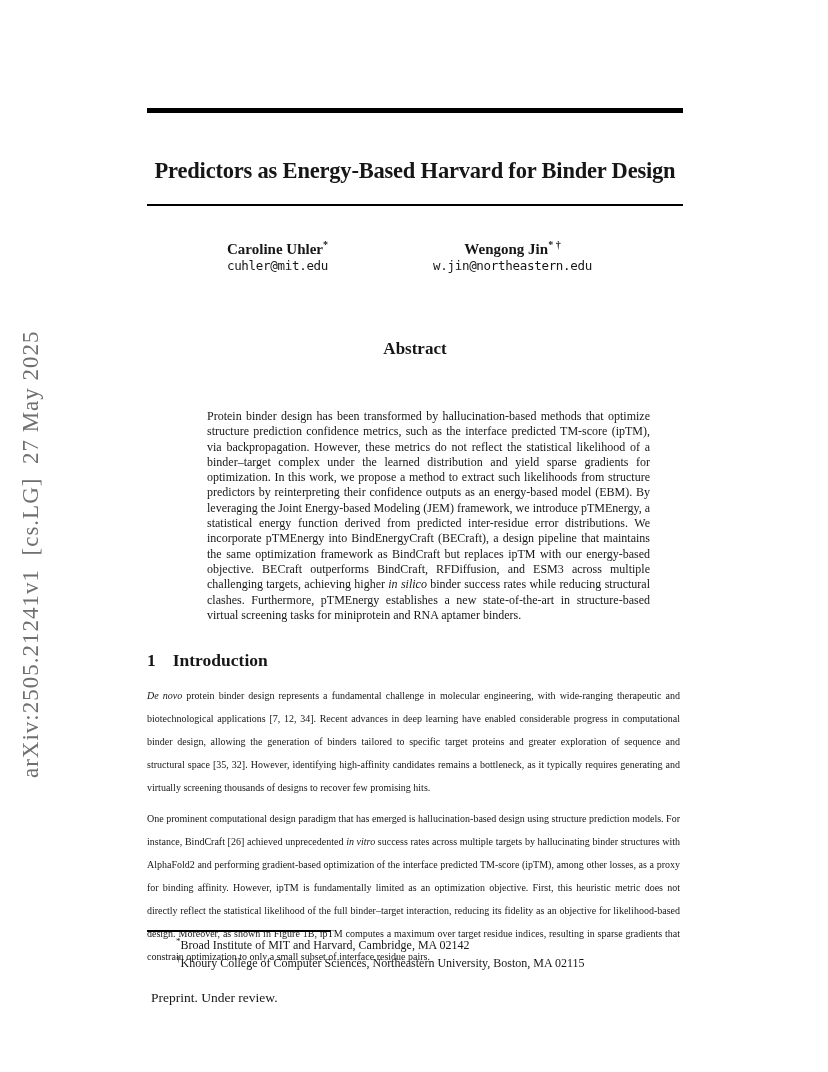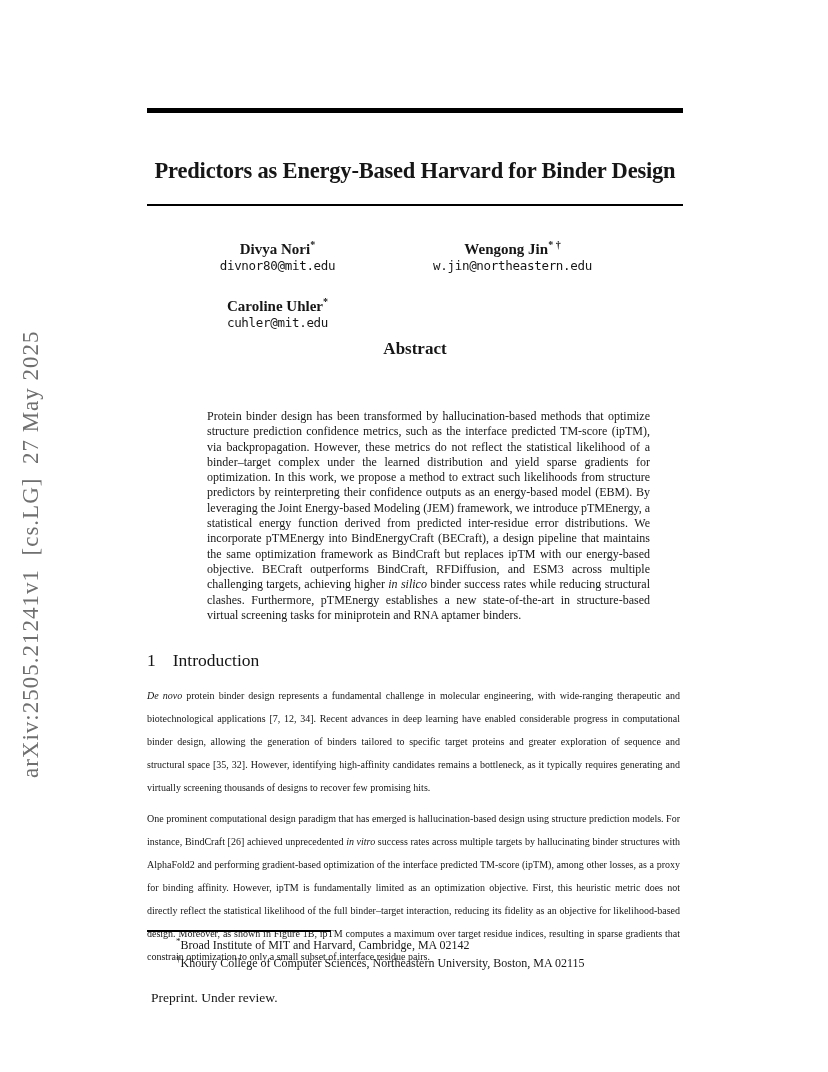--- a/index.html
+++ b/index.html
@@ -41,21 +41,21 @@
 
   .abstract-heading {
     position:absolute; top:339px; left:0; width:536px; margin:0;
     text-align:center; font-size:17px; font-weight:bold;
   }
   .abstract-text {
     position:absolute; top:397px; left:48px; width:443px; margin:12px;
     font-size:12px; line-height:15.3px; text-align:justify;
   }
 
-  .section-heading { position:absolute; top:650px; left:0; margin:0; font-size:17.5px; font-weight:normal; }
+  .section-heading { position:absolute; top:650px; left:0; margin:0; font-size:17.5px; font-weight:bold; }
   .section-heading .sec-num { margin-right:17px; }
 
   .intro { position:absolute; top:684px; left:0; width:537px; }
   .body-par { margin:0 4px 8px 0; font-size:10px; line-height:23px; text-align:justify; }
 
   .footnote-rule { position:absolute; top:930px; left:0; width:184px; height:1.5px; background:var(--rule,#000); }
   .footnotes { position:absolute; top:934px; left:16px; width:537px; }
   .footnote { font-size:12px; line-height:14px; text-indent:13px; }
   .footnote sup { font-size:9px; }
 
@@ -71,30 +71,26 @@
   <div class="content">
 
     <div class="rule-thick"></div>
 
     <h1 class="title"><br><span>Predictors as Energy-Based Harvard for Binder Design</span></h1>
 
     <div class="rule-thin"></div>
 
     <div class="authors" id="authors">
         <div class="author">
-          <div class="author-name">Divya Nori<sup>*</sup></div>
-          <div class="author-email">divnor80@mit.edu</div>
+          <div class="author-name">Caroline Uhler<sup>*</sup></div>
+          <div class="author-email">cuhler@mit.edu</div>
         </div>
         <div class="author">
           <div class="author-name">Wengong Jin<sup>* †</sup></div>
           <div class="author-email">w.jin@northeastern.edu</div>
-        </div>
-        <div class="author">
-          <div class="author-name">Caroline Uhler<sup>*</sup></div>
-          <div class="author-email">cuhler@mit.edu</div>
         </div>
       </div>
 
     <h2 class="abstract-heading">Abstract</h2>
     <p class="abstract-text" id="abstract-text"><span>Protein binder design has been transformed by hallucination-based methods that optimize structure prediction confidence metrics, such as the interface predicted TM-score (ipTM), via backpropagation. However, these metrics do not reflect the statistical likelihood of a binder–target complex under the learned distribution and yield sparse gradients for optimization. In this work, we propose a method to extract such likelihoods from structure predictors by reinterpreting their confidence outputs as an energy-based model (EBM). By leveraging the Joint Energy-based Modeling (JEM) framework, we introduce pTMEnergy, a statistical energy function derived from predicted inter-residue error distributions. We incorporate pTMEnergy into BindEnergyCraft (BECraft), a design pipeline that maintains the same optimization framework as BindCraft but replaces ipTM with our energy-based objective. BECraft outperforms BindCraft, RFDiffusion, and ESM3 across multiple challenging targets, achieving higher </span><i>in silico</i><span> binder success rates while reducing structural clashes. Furthermore, pTMEnergy establishes a new state-of-the-art in structure-based virtual screening tasks for miniprotein and RNA aptamer binders.</span></p>
 
     <h2 class="section-heading"><span class="sec-num">1</span><span>Introduction</span></h2>
 
     <div class="intro" id="intro-paragraphs">
         <p class="body-par"><i>De novo</i><span> protein binder design represents a fundamental challenge in molecular engineering, with wide-ranging therapeutic and biotechnological applications [7, 12, 34]. Recent advances in deep learning have enabled considerable progress in computational binder design, allowing the generation of binders tailored to specific target proteins and greater exploration of sequence and structural space [35, 32]. However, identifying high-affinity candidates remains a bottleneck, as it typically requires generating and virtually screening thousands of designs to recover few promising hits.</span></p>

